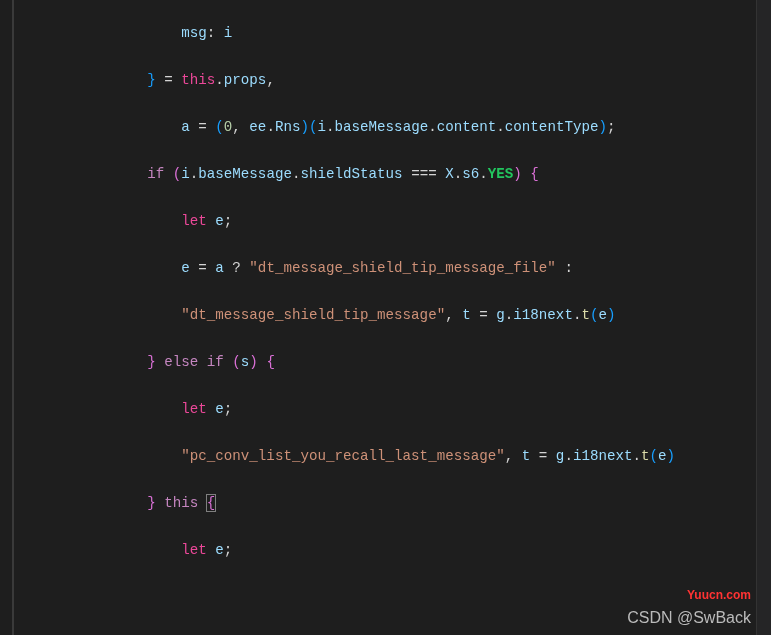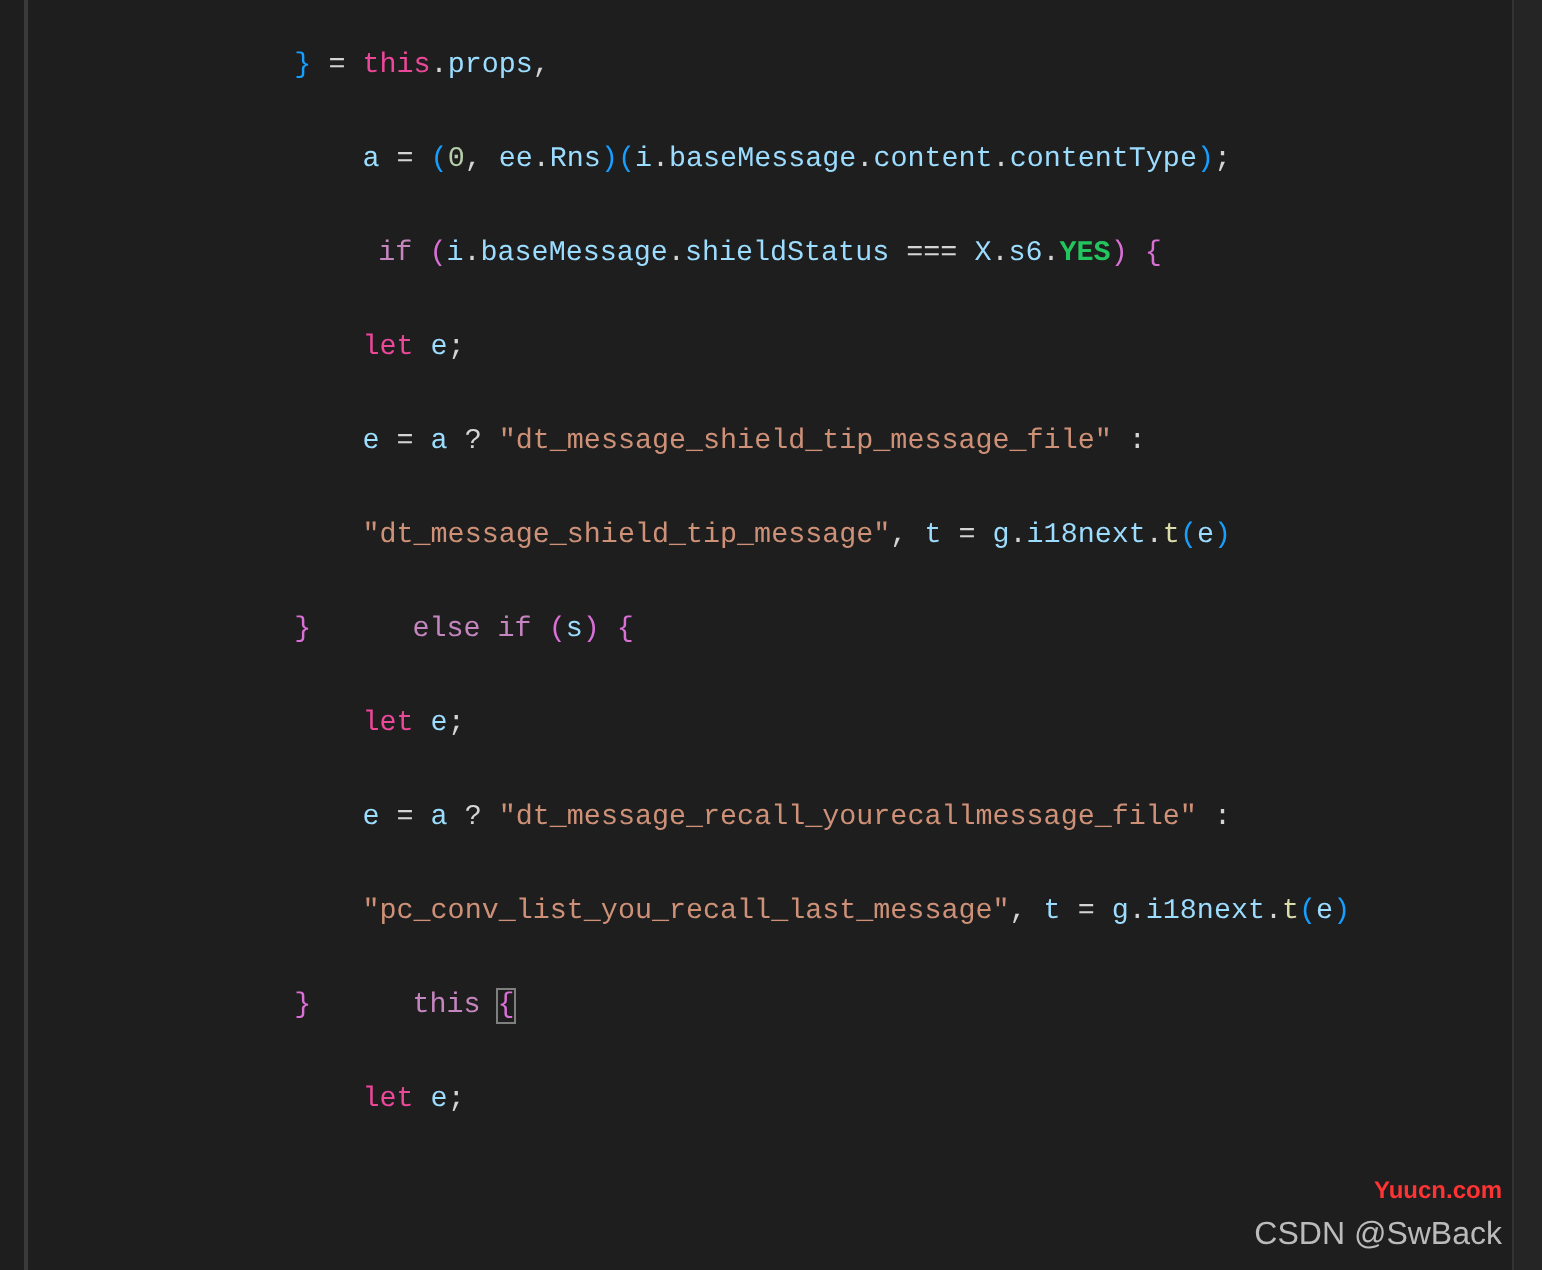--- a/index.html
+++ b/index.html
@@ -25,21 +25,21 @@
     height: 635px;
     background: #3a3a3a;
   }
   .code {
     position: absolute;
     left: 45px;
     top: -2px;
     white-space: pre;
   }
   .tok-k   { color: #ec4899; }          
-  .tok-kw  { color: #c586c0; margin-left: 42px; }          
+  .tok-kw  { color: #c586c0; }          
   .tok-v   { color: #9cdcfe; }          
   .tok-fn  { color: #dcdcaa; }          
   .tok-s   { color: #ce9178; }          
   .tok-n   { color: #b5cea8; }          
   .tok-c   { color: #22c55e; font-weight: bold; }          
   .tok-p   { color: #d4d4d4; }          
   .tok-br2 { color: #da70d6; }          
   .tok-br3 { color: #179fff; }
   .box     { outline: 1px solid #7f7f7f; }
   .minimap {
@@ -64,29 +64,29 @@
   .wm2 { bottom: 6px; font-size: 16px; color: #bbb; }
 </style>
 </head>
 <body>
 
 <div class="gutter">
   <div class="gutter-line"></div>
 </div>
 
 <div class="code">
+<div>                <span class="tok-v">msg</span><span class="tok-p">:</span> <span class="tok-v">i</span></div>
 <div>            <span class="tok-br3">}</span> <span class="tok-p">=</span> <span class="tok-k">this</span><span class="tok-p">.</span><span class="tok-v">props</span><span class="tok-p">,</span></div>
 <div>                <span class="tok-v">a</span> <span class="tok-p">=</span> <span class="tok-br3">(</span><span class="tok-n">0</span><span class="tok-p">,</span> <span class="tok-v">ee</span><span class="tok-p">.</span><span class="tok-v">Rns</span><span class="tok-br3">)</span><span class="tok-br3">(</span><span class="tok-v">i</span><span class="tok-p">.</span><span class="tok-v">baseMessage</span><span class="tok-p">.</span><span class="tok-v">content</span><span class="tok-p">.</span><span class="tok-v">contentType</span><span class="tok-br3">)</span><span class="tok-p">;</span></div>
 <div>            <span class="tok-kw">if</span> <span class="tok-br2">(</span><span class="tok-v">i</span><span class="tok-p">.</span><span class="tok-v">baseMessage</span><span class="tok-p">.</span><span class="tok-v">shieldStatus</span> <span class="tok-p">===</span> <span class="tok-v">X</span><span class="tok-p">.</span><span class="tok-v">s6</span><span class="tok-p">.</span><span class="tok-c">YES</span><span class="tok-br2">)</span> <span class="tok-br2">{</span></div>
 <div>                <span class="tok-k">let</span> <span class="tok-v">e</span><span class="tok-p">;</span></div>
 <div>                <span class="tok-v">e</span> <span class="tok-p">=</span> <span class="tok-v">a</span> <span class="tok-p">?</span> <span class="tok-s">"dt_message_shield_tip_message_file"</span> <span class="tok-p">:</span></div>
 <div>                <span class="tok-s">"dt_message_shield_tip_message"</span><span class="tok-p">,</span> <span class="tok-v">t</span> <span class="tok-p">=</span> <span class="tok-v">g</span><span class="tok-p">.</span><span class="tok-v">i18next</span><span class="tok-p">.</span><span class="tok-fn">t</span><span class="tok-br3">(</span><span class="tok-v">e</span><span class="tok-br3">)</span></div>
 <div>            <span class="tok-br2">}</span> <span class="tok-kw">else if</span> <span class="tok-br2">(</span><span class="tok-v">s</span><span class="tok-br2">)</span> <span class="tok-br2">{</span></div>
 <div>                <span class="tok-k">let</span> <span class="tok-v">e</span><span class="tok-p">;</span></div>
-<div>                <span class="tok-v">e</span> <span class="tok-p">=</span> <span class="tok-v">a</span> <span class="tok-p">?</span> <span class="tok-s">"dt_message_recall_yourecallmessage_file"</span> <span class="tok-p">:</span></div>
 <div>                <span class="tok-s">"pc_conv_list_you_recall_last_message"</span><span class="tok-p">,</span> <span class="tok-v">t</span> <span class="tok-p">=</span> <span class="tok-v">g</span><span class="tok-p">.</span><span class="tok-v">i18next</span><span class="tok-p">.</span><span class="tok-fn">t</span><span class="tok-br3">(</span><span class="tok-v">e</span><span class="tok-br3">)</span></div>
 <div>            <span class="tok-br2">}</span> <span class="tok-kw">this</span> <span class="tok-br2 box">{</span></div>
 <div>                <span class="tok-k">let</span> <span class="tok-v">e</span><span class="tok-p">;</span></div>
 <div>                     </div>
 
 
 
 
 
 

